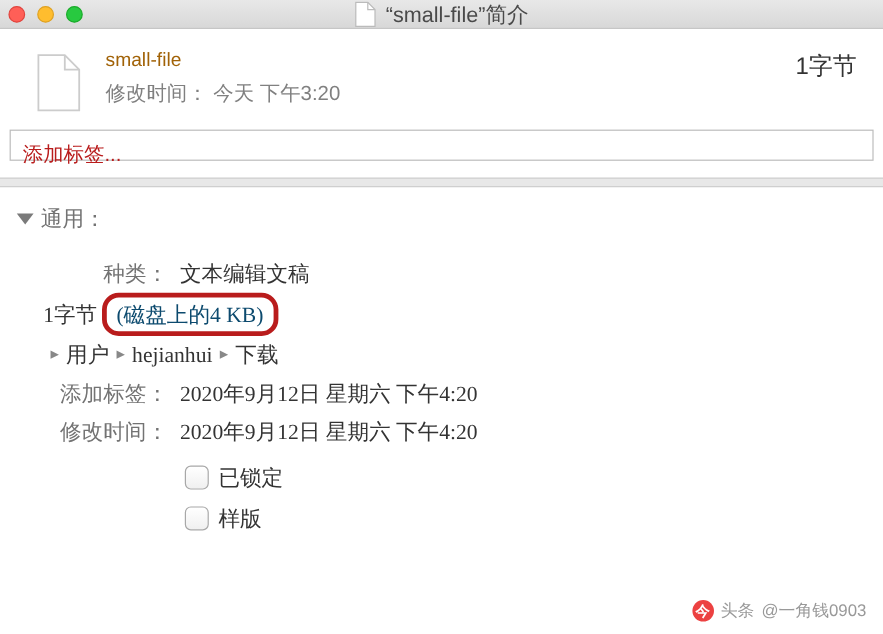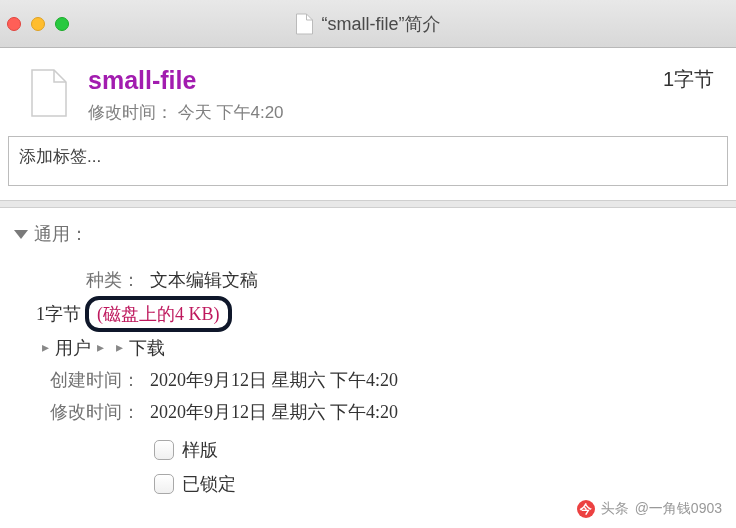--- a/index.html
+++ b/index.html
@@ -5,21 +5,21 @@
     * { margin: 0; padding: 0; box-sizing: border-box; }
     body {
       font-family: -apple-system, "Helvetica Neue", Arial, sans-serif;
       background: #fff;
       width: 736px;
       height: 528px;
       overflow: hidden;
       position: relative;
     }
     .titlebar {
-      height: 48px;
+      height: 24px;
       background: linear-gradient(#e8e8e8, #d8d8d8);
       border-bottom: 1px solid #b8b8b8;
       display: flex;
       align-items: center;
       padding: 0 7px;
       position: relative;
     }
     .traffic-lights {
       display: flex;
       gap: 10px;
@@ -46,41 +46,41 @@
       padding: 18px 22px 12px 22px;
       align-items: flex-start;
     }
     .file-icon {
       width: 54px; height: 54px;
       margin-right: 12px;
       flex-shrink: 0;
     }
     .file-title-block { flex: 1; }
     .file-name {
-      font-size: 25px; font-weight: 700; color: #a21caf;
+      font-size: 16px; font-weight: 400; color: #a16207;
     }
     .file-mod {
       margin-top: 6px;
       font-size: 17px;
       color: #808080;
     }
     .file-size-top {
       font-size: 20px;
       color: #333;
     }
     .tags-wrapper {
       padding: 0 8px 14px 8px;
     }
     .tags-field {
       border: 1px solid #bcbcbc;
       width: 100%;
-      height: 50px;
+      height: 26px;
       padding: 8px 10px;
       font-size: 17px;
-      color: #404040;
+      color: #b91c1c;
       background: #fff;
     }
     .divider {
       height: 8px;
       background: #e8e8e8;
       border-top: 1px solid #cfcfcf;
       border-bottom: 1px solid #cfcfcf;
     }
     .section {
       padding: 14px 14px 0 14px;
@@ -108,22 +108,22 @@
       color: #333;
     }
     .info-label {
       width: 114px;
       text-align: right;
       padding-right: 10px;
       color: #737373;
     }
     .info-value { display: flex; align-items: center; flex-wrap: wrap; font-family: Liberation Serif, serif; }
     .highlight-box {
-      color: #be185d;
-      border: 4px solid #0f172a;
+      color: #0c4a6e;
+      border: 4px solid #b91c1c;
       border-radius: 14px;
       padding: 0 8px;
       margin-left: 4px;
       line-height: 28px;
     }
     .path-sep {
       color: #888;
       margin: 0 6px;
       font-size: 14px;
     }
@@ -188,21 +188,21 @@
   <div class="file-icon">
     <svg width="54" height="54" viewBox="0 0 54 54">
       <path d="M10 4 h22 l12 12 v34 h-34 z" fill="#fff" stroke="#ccc" stroke-width="1.5"></path>
       <path d="M32 4 v12 h12" fill="none" stroke="#ccc" stroke-width="1.5"></path>
     </svg>
   </div>
   <div class="file-title-block">
     <div class="file-name">small-file</div>
     <div class="file-mod">
       <span>修改时间：</span>
-      <span>今天 下午4:20</span>
+      <span>今天 下午3:20</span>
     </div>
   </div>
   <div class="file-size-top">1字节</div>
 </div>
 
 <div class="tags-wrapper">
   <div class="tags-field">
     <span>添加标签...</span>
   </div>
 </div>
@@ -227,43 +227,44 @@
         <span>1字节</span>
         <span class="highlight-box">(磁盘上的4 KB)</span>
       </div>
     </div>
 
     <div class="info-row">
       <div class="info-value">
         <span class="path-sep">▸</span>
         <span>用户</span>
         <span class="path-sep">▸</span>
+        <span>hejianhui</span>
         <span class="path-sep">▸</span>
         <span>下载</span>
       </div>
     </div>
 
     <div class="info-row">
-      <div class="info-label">创建时间：</div>
+      <div class="info-label">添加标签：</div>
       <div class="info-value">2020年9月12日 星期六 下午4:20</div>
     </div>
 
     <div class="info-row">
       <div class="info-label">修改时间：</div>
       <div class="info-value">2020年9月12日 星期六 下午4:20</div>
+    </div>
+
+    <div class="checkbox-row">
+      <div class="checkbox"></div>
+      <span>已锁定</span>
     </div>
 
     <div class="checkbox-row">
       <div class="checkbox"></div>
       <span>样版</span>
-    </div>
-
-    <div class="checkbox-row">
-      <div class="checkbox"></div>
-      <span>已锁定</span>
     </div>
 
   </div>
 </div>
 
 <div class="watermark">
   <div class="wm-logo">今</div>
   <span>头条</span>
   <span>@一角钱0903</span>
 </div>

